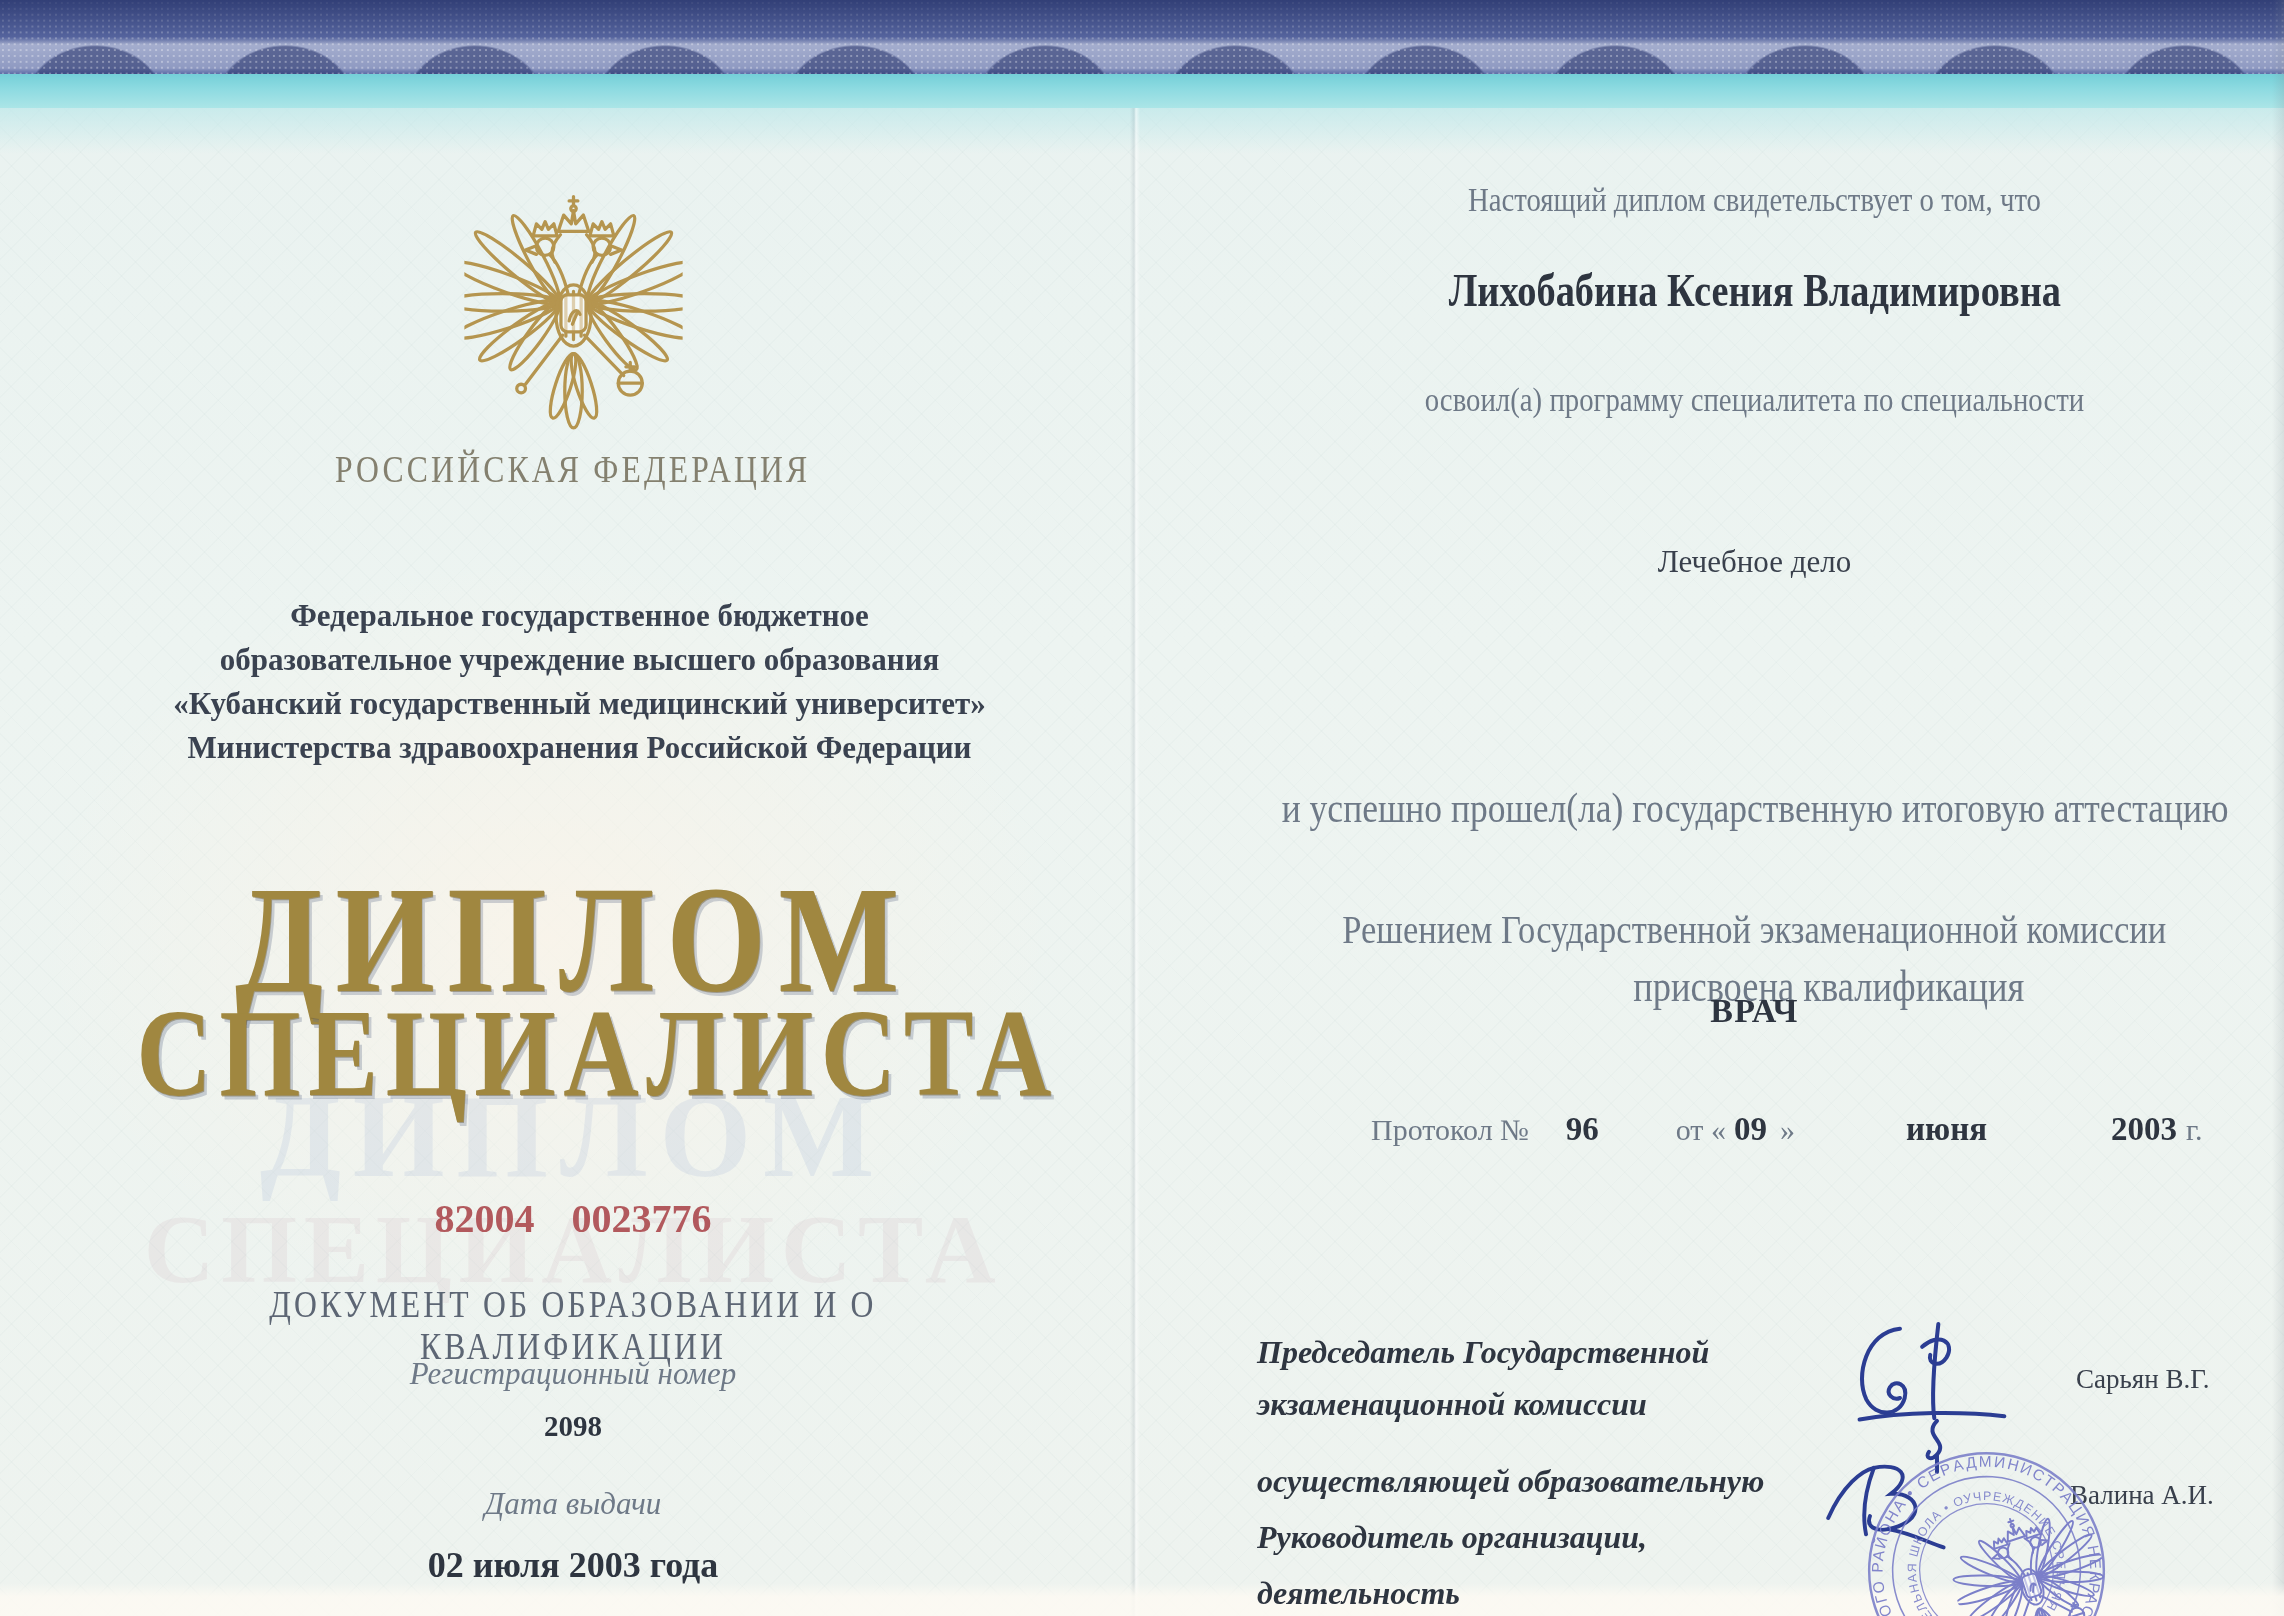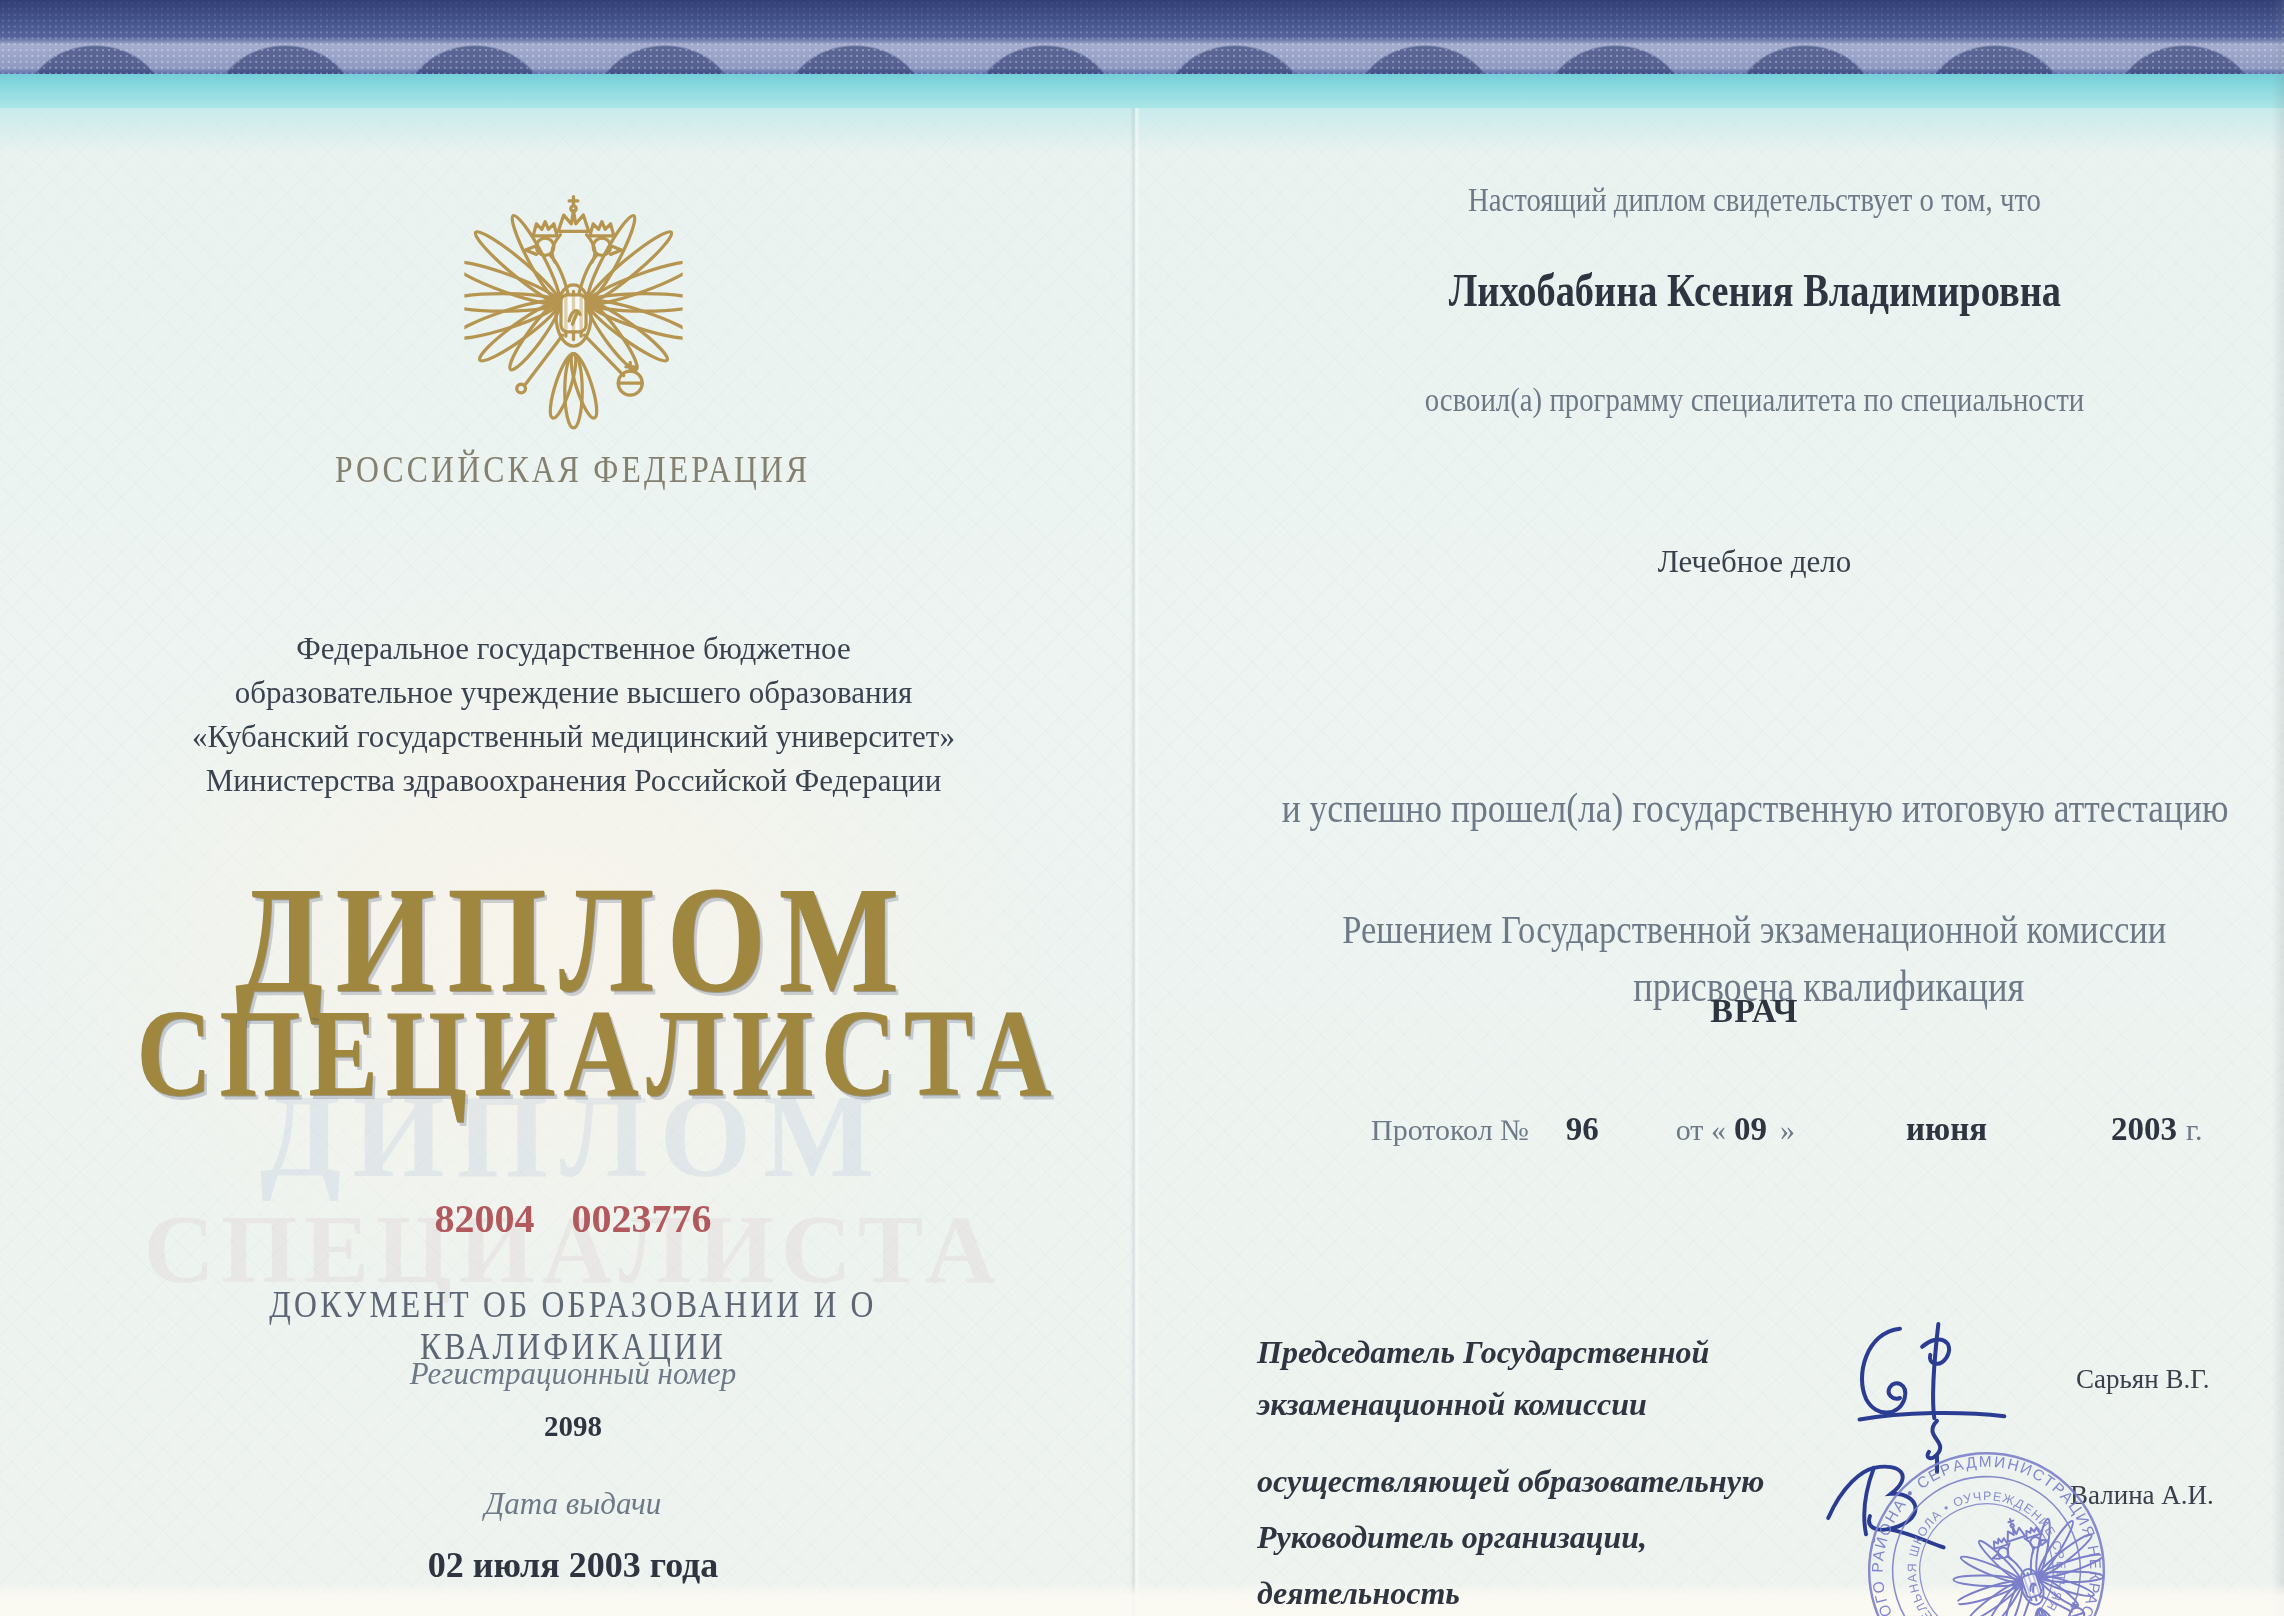--- a/index.html
+++ b/index.html
@@ -32,21 +32,21 @@
     background:linear-gradient(180deg,rgba(253,250,243,0),rgba(253,250,243,.85) 40%);}
   
   .abs{position:absolute;}
   .ctr{text-align:center;}
   .cond{display:inline-block;transform:scale(.96,1.14);transform-origin:center top;}
   .tmpl{color:#6e7987;}
   .ink{color:#2e3540;font-weight:bold;}
   .it{font-style:italic;}
   
   .country{left:117px;top:449px;width:912px;font-size:33px;letter-spacing:3.3px;color:#84806f;}
-  .inst{left:98px;top:594px;width:951px;font-size:31px;line-height:44px;color:#3a4250;font-weight:normal;margin-top:33px;}
+  .inst{left:104px;top:594px;width:951px;font-size:31px;line-height:44px;color:#3a4250;font-weight:bold;}
   .title1{left:117px;top:852px;width:912px;font-size:133px;letter-spacing:13px;}
   .title2{left:117px;top:982px;width:912px;font-size:109px;letter-spacing:7.8px;}
   .gold{color:#a08740;font-weight:bold;
         text-shadow:3.3px 3.3px 0 rgba(100,112,140,.30), 0.7px 0.7px 0 rgba(120,95,40,.5);}
   .ghost{left:117px;top:1069px;width:912px;pointer-events:none;}
   .ghost .g1{font-size:118px;letter-spacing:11.7px;color:#8fa8d8;color:#96abd2;opacity:.17;font-weight:bold;}
   .ghost .g2{font-size:98px;letter-spacing:6.5px;color:#c9a7b4;opacity:.15;font-weight:bold;margin-top:-11.7px;}
   .serials{left:117px;top:1195px;width:912px;display:flex;justify-content:center;gap:37px;
            font-size:40px;font-weight:bold;color:#b2595d;}
   .doctype{left:104px;top:1284px;width:938px;font-size:33px;letter-spacing:3.3px;color:#5d6674;}

